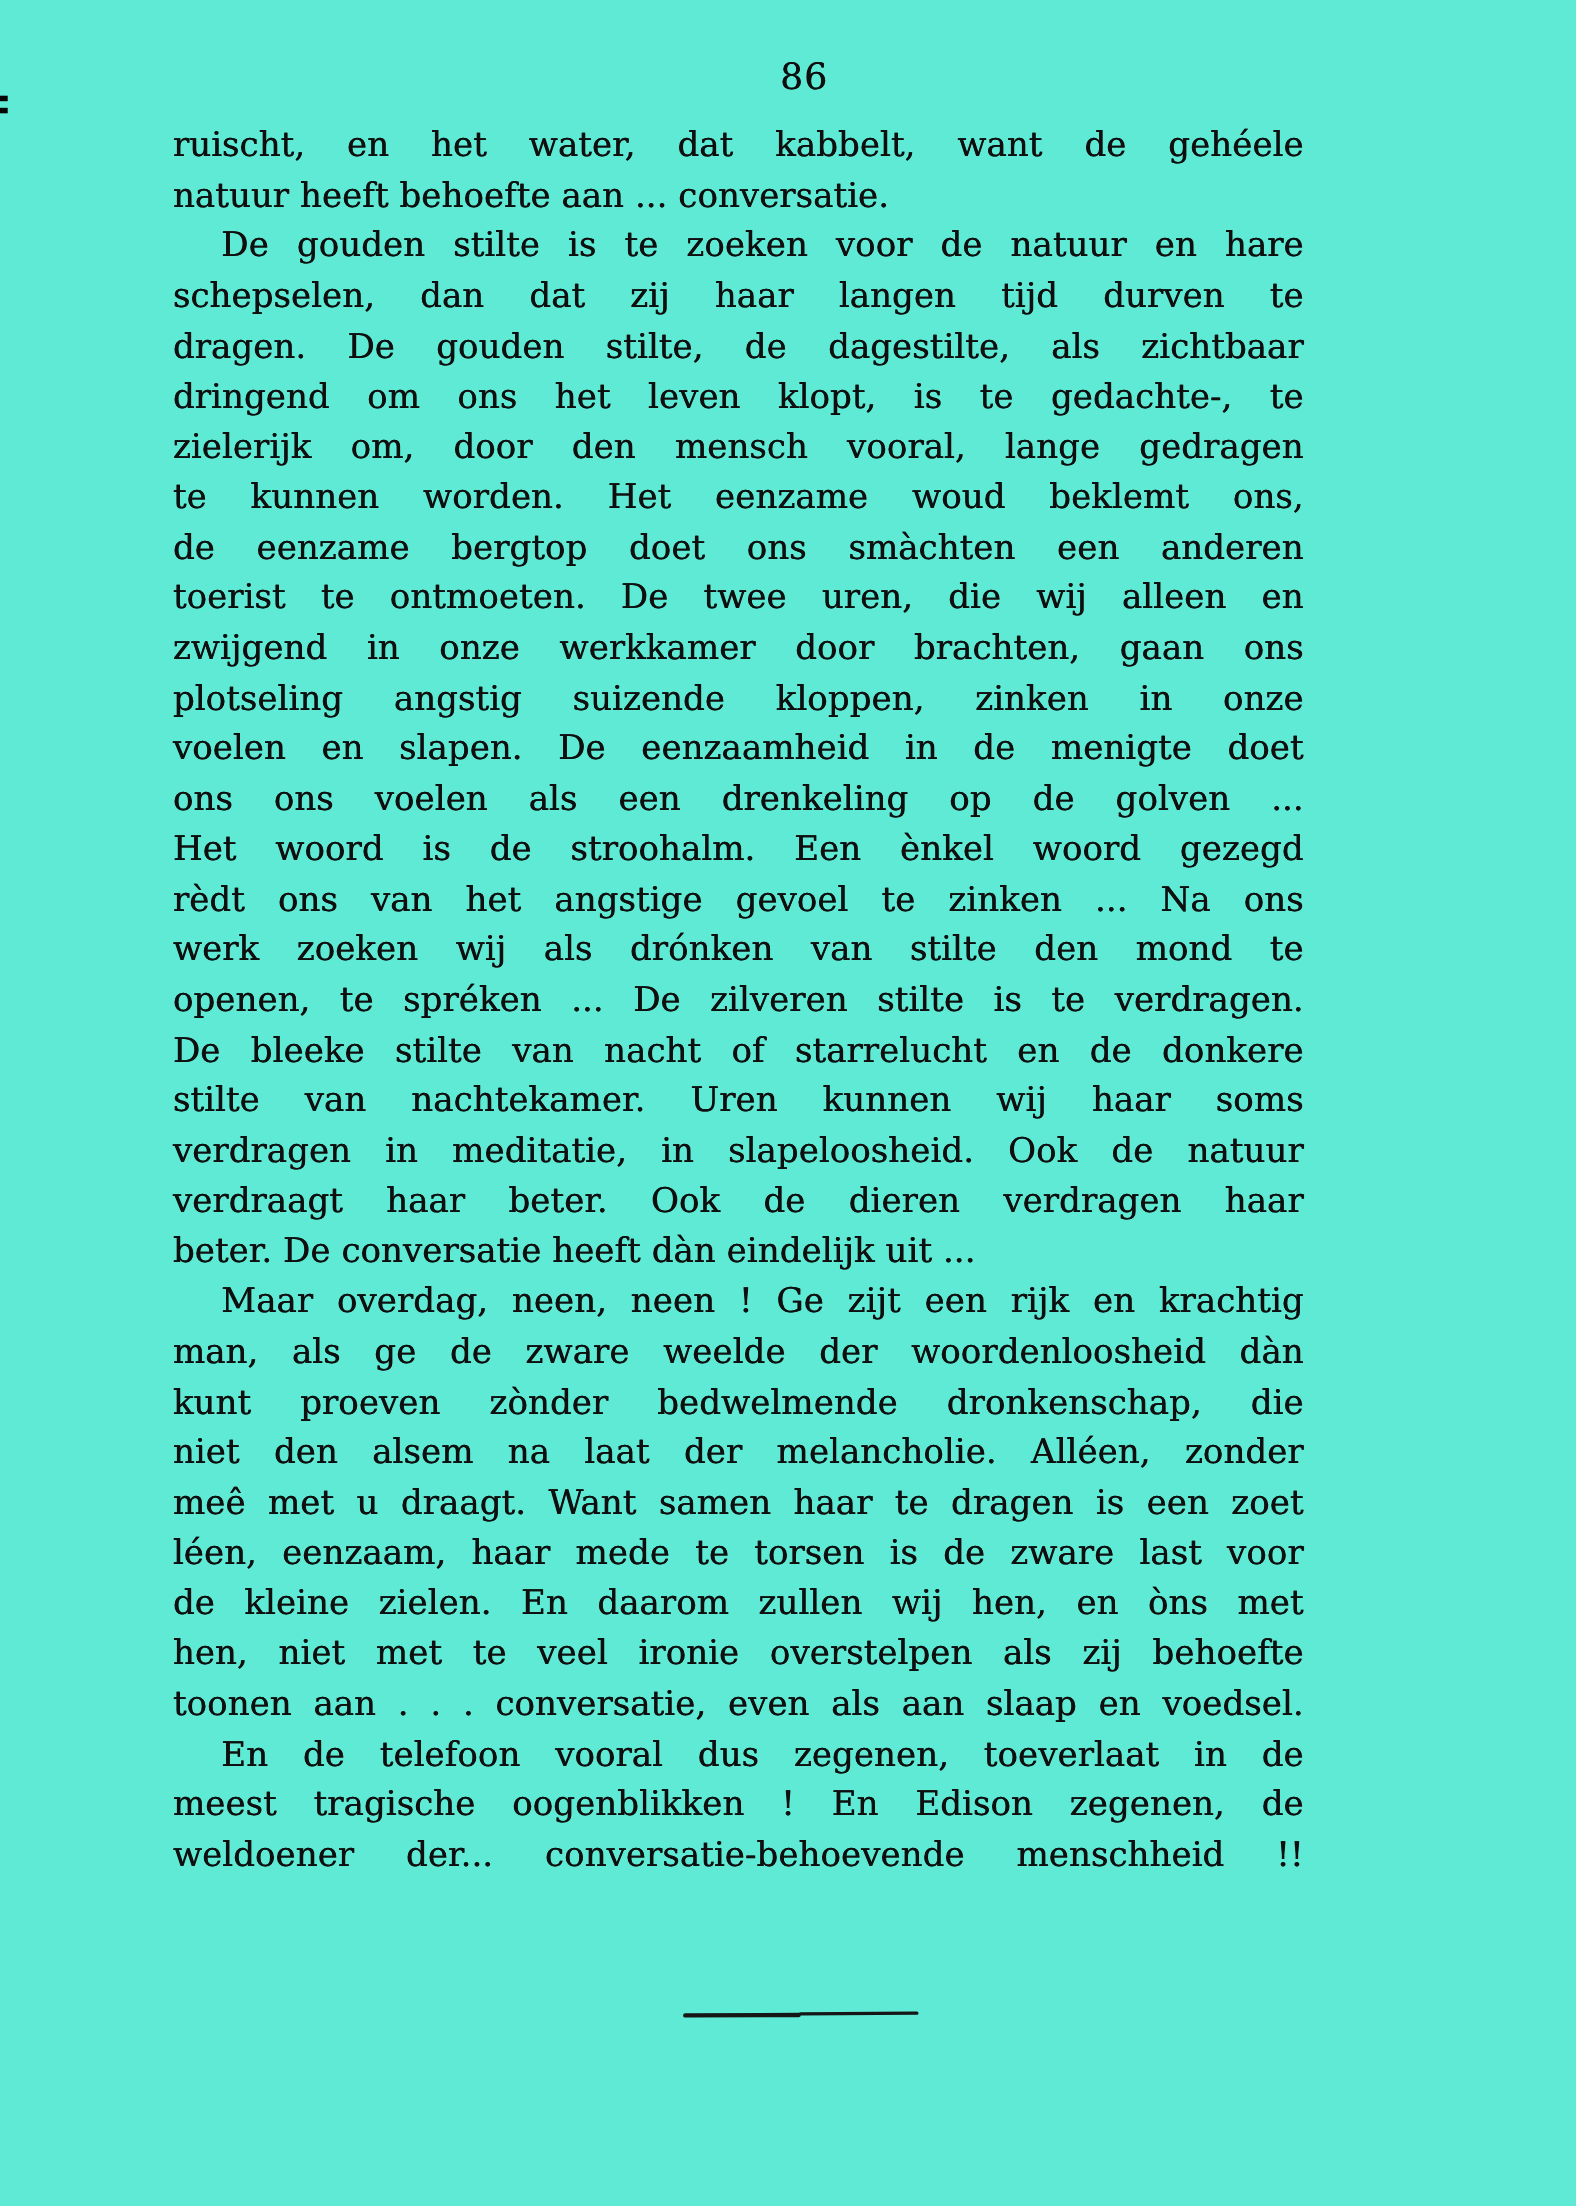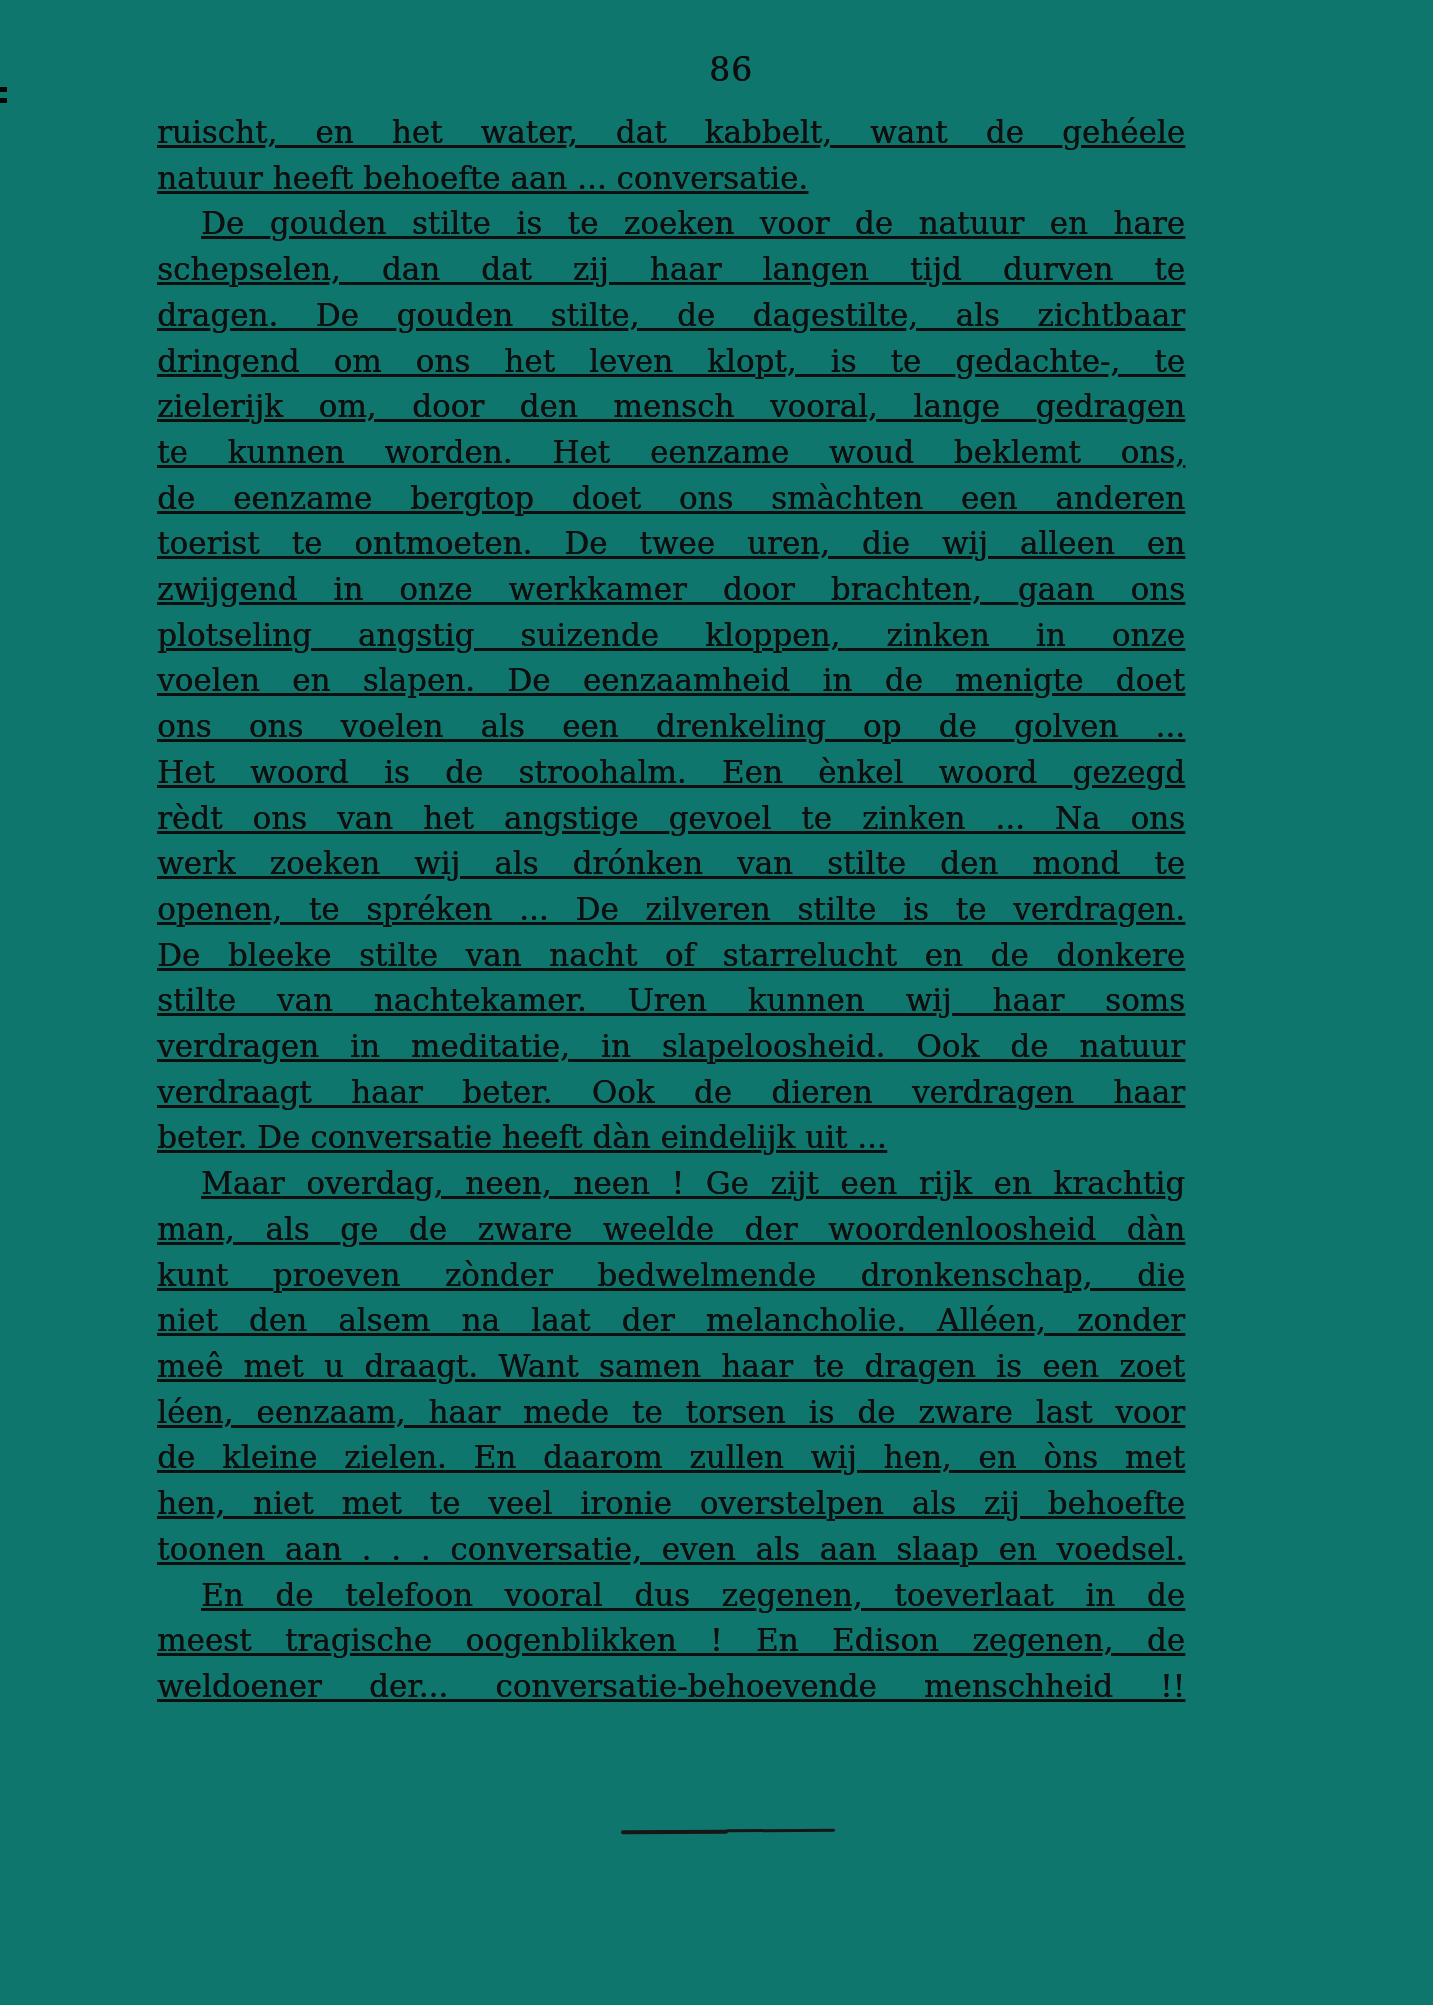--- a/index.html
+++ b/index.html
@@ -4,21 +4,21 @@
 <style>
   html, body {
     margin: 0;
     padding: 0;
     background: #ffffff;
   }
   #page {
     position: relative;
     width: 1433px;
     height: 2005px;
-    background: #0f766e;
+    background: #5eead4;
     overflow: hidden;
     font-family: "DejaVu Serif", "Liberation Serif", serif;
   }
   #page-number {
     position: absolute;
     left: 731px;
     top: 50px;
     transform: translateX(-50%);
     font-size: 33px;
     color: #0e0e0e;
@@ -32,21 +32,20 @@
     width: 1028px;
     color: #0f0f0f;
     font-size: 31px;
     line-height: 45.7px;
     text-shadow: 0.4px 0 0 currentColor;
   }
   .line {
     text-align: justify;
     text-align-last: justify;
     text-justify: inter-word;
-    text-decoration: underline;
   }
   .line.end {
     text-align-last: left;
   }
   .line.indent {
     text-indent: 44px;
   }
   #divider {
     position: absolute;
     top: 1828px;

